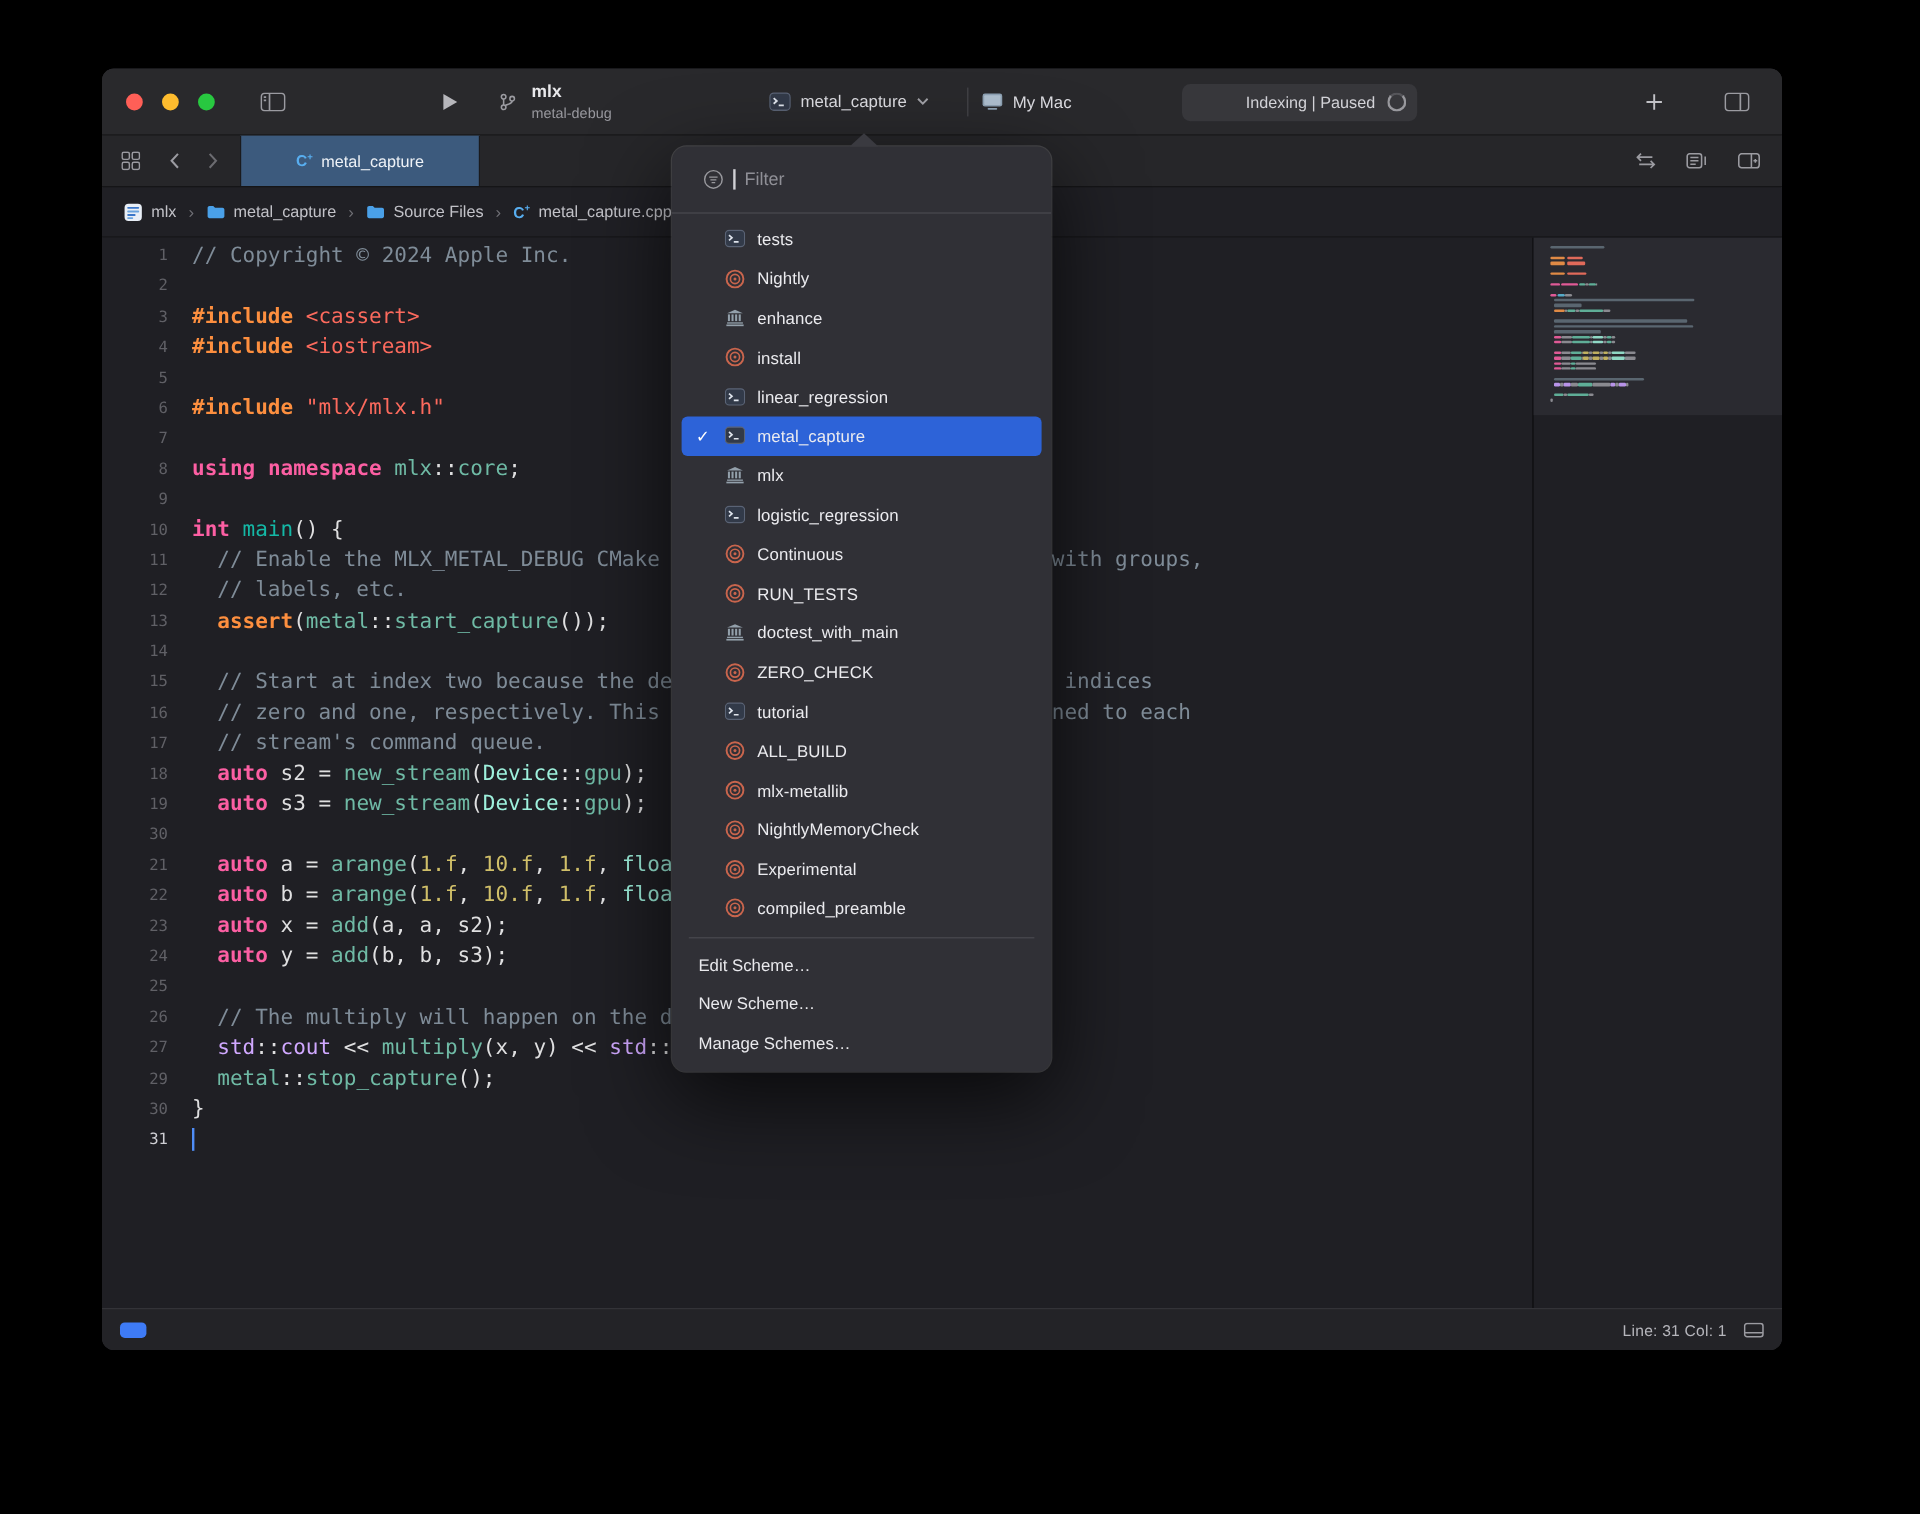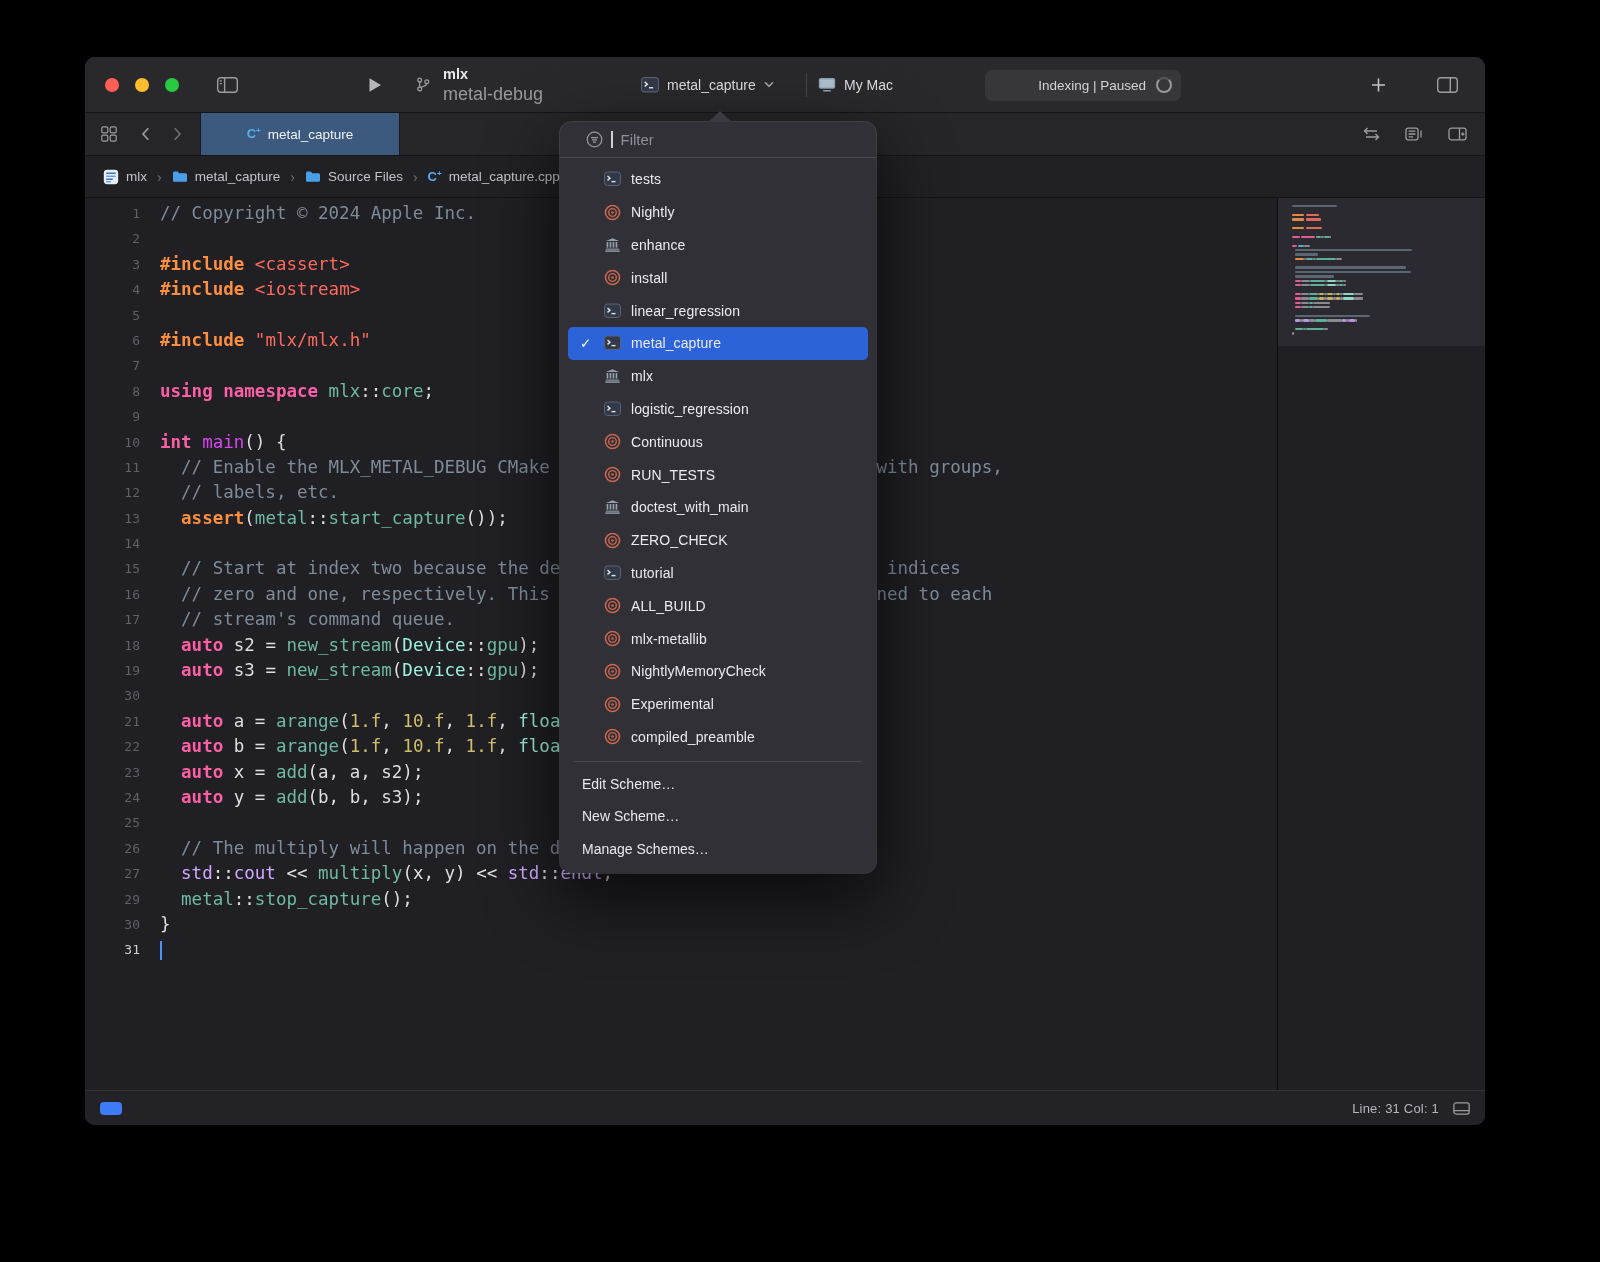--- a/index.html
+++ b/index.html
@@ -12,21 +12,21 @@
     display:flex;flex-direction:column}
 
   
   .toolbar{position:relative;height:56px;flex:0 0 56px;background:#29292c;border-bottom:1px solid #151517}
   .toolbar>*{position:absolute}
   .tl-group{left:20px;top:21px;display:flex;gap:16px}
   .tl{width:14px;height:14px;border-radius:50%;display:inline-block}
   .tb-btn{top:50%;transform:translateY(-50%)}
   .project-group{left:330px;top:50%;transform:translateY(-50%);display:flex;gap:12px;align-items:center}
   .proj-title{font-size:14.5px;font-weight:700;color:#e9e9ec}
-  .branch-name{font-size:18px;color:#98989e;margin-top:2px}
+  .branch-name{font-size:12px;color:#98989e;margin-top:2px}
   .scheme-select{left:556px;top:50%;transform:translateY(-50%);display:flex;align-items:center;gap:8px;color:#dcdce1;font-size:14px}
   .tb-sep{left:721px;top:16px;width:1px;height:24px;background:#46464b}
   .destination{left:733px;top:50%;transform:translateY(-50%);display:flex;align-items:center;gap:8px;color:#dcdce1;font-size:14px}
   .activity{left:900px;top:12.5px;width:196px;height:31px;background:#37373b;border-radius:7px;display:flex;align-items:center;
     justify-content:flex-end;gap:10px;padding:0 9px;font-size:13.5px;color:#d2d2d7}
   .spinner{width:16px;height:16px;border-radius:50%;border:2.5px solid #98989d;border-top-color:#55555a;flex:0 0 16px}
 
   
   .tabbar{position:relative;height:43px;flex:0 0 43px;background:#262629;border-bottom:1px solid #151517}
   .tabbar>*{position:absolute;top:0;bottom:0;display:flex;align-items:center}
@@ -54,21 +54,21 @@
 
   .tk-pl{color:#dfdfe0}
   .tk-cm{color:#7f8c98}
   .tk-kw{color:#fc5fa3;font-weight:700}
   .tk-pp{color:#fd8f3f;font-weight:700}
   .tk-st{color:#fc6a5d}
   .tk-nm{color:#d0bf69}
   .tk-fn{color:#6fbaa5}
   .tk-ty{color:#9ef1dd}
   .tk-sys{color:#d0a8ff}
-  .tk-dc{color:#d946ef}
+  .tk-dc{color:#14b8a6}
 
   
   .minimap-pane{position:absolute;top:0;right:0;bottom:0;width:208px;background:#1f1f24;border-left:1px solid #0c0c0e}
   .mm-visible{position:absolute;left:0;right:0;top:0;height:148px;background:#2a2a30}
   .minimap{position:absolute;left:14px;top:7px;right:8px}
   .mm-line{display:flex;height:2.4px;margin-bottom:2px}
   .mm-tok{height:2.4px;border-radius:1px;flex:0 0 auto}
   .mmc-pl{background:#8a8a90}.mmc-cm{background:#5a6670}.mmc-kw{background:#e05a96}.mmc-pp{background:#e08a45}
   .mmc-st{background:#e06a5a}.mmc-nm{background:#c0b060}.mmc-fn{background:#5fae97}.mmc-ty{background:#8fd8c5}
   .mmc-sys{background:#b893e8}.mmc-dc{background:#55aac8}
@@ -78,21 +78,21 @@
     padding:0 15px;font-size:13px;color:#b6b6bc}
   .sb-pill{width:22px;height:13px;border-radius:4px;background:#3e7bf6}
   .sb-spacer{flex:1}
   .sb-pos{margin-right:14px;letter-spacing:.2px}
 
   
   .popup{position:absolute;left:560px;top:122px;width:316px;background:#303036;border-radius:12px;z-index:40;
     box-shadow:0 0 0 1px rgba(255,255,255,.14), 0 22px 70px rgba(0,0,0,.7);padding-bottom:8px}
   .popup::before{content:"";position:absolute;top:-11px;left:148px;border:12px solid transparent;border-top:none;
     border-bottom:11px solid #3a3a40}
-  .filter-row{height:36px;display:flex;align-items:center;padding:0 16px 0 26px;gap:8px;border-bottom:1px solid #4a4a50}
+  .filter-row{height:56px;display:flex;align-items:center;padding:0 16px 0 26px;gap:8px;border-bottom:1px solid #4a4a50}
   .fcaret{width:1.5px;height:17px;background:#d0d0d5}
   .fplaceholder{font-size:15px;color:#8f8f96}
   .scheme-list{padding-top:5px}
   .scheme-row{height:32.8px;margin:0 8px;border-radius:5px;display:flex;align-items:center;padding-left:12px;
     font-size:14px;font-weight:500;color:#ebebef;letter-spacing:.1px}
   .scheme-row.selected{background:#2d63d8}
   .check{width:23px;font-size:13.5px;color:#fff}
   .sicon{width:18px;margin-right:10px;display:flex;justify-content:center}
   .popup-divider{height:1px;background:#4a4a50;margin:8px 14px 5px}
   .action-row{height:32.5px;display:flex;align-items:center;padding-left:22px;font-size:14px;color:#e9e9ed}

